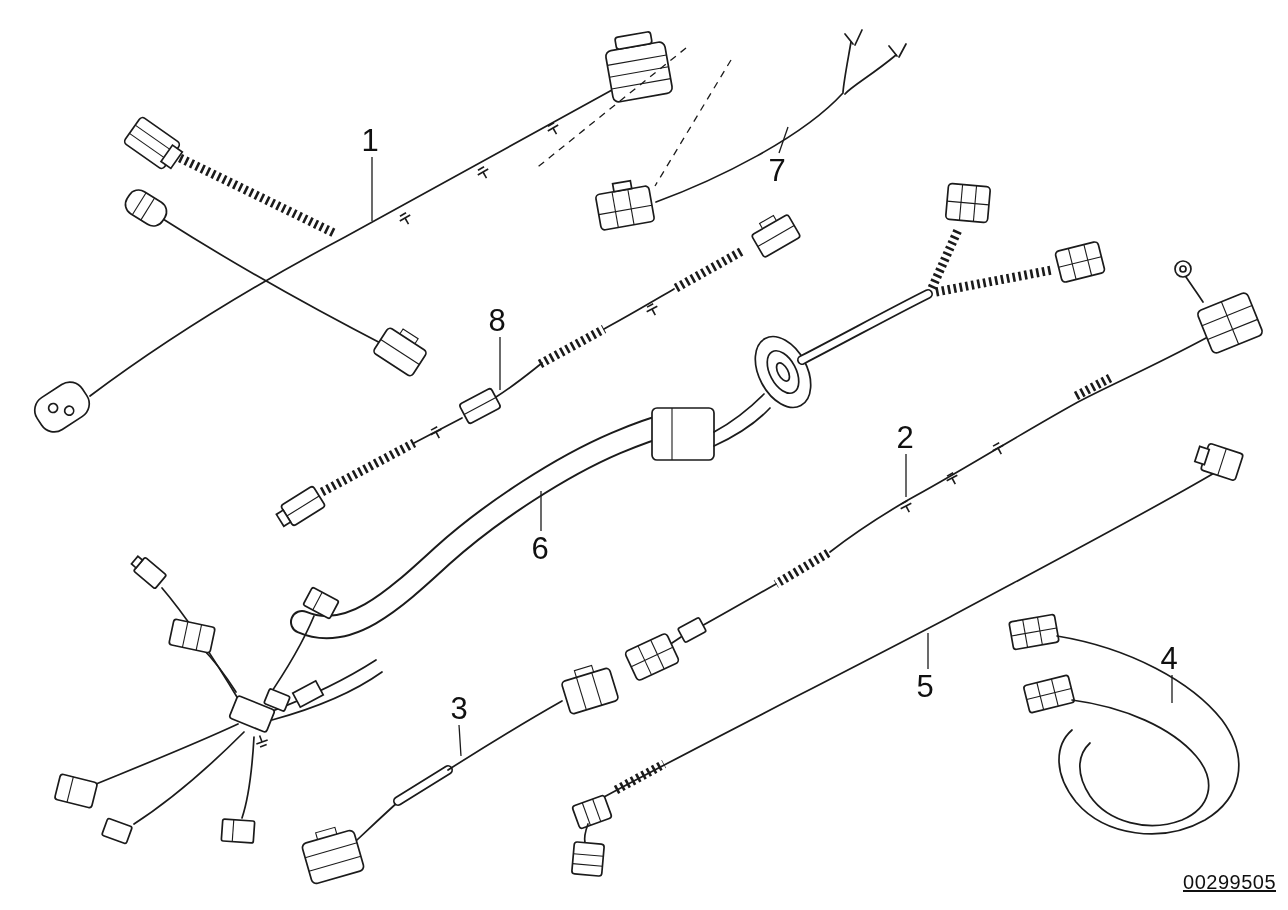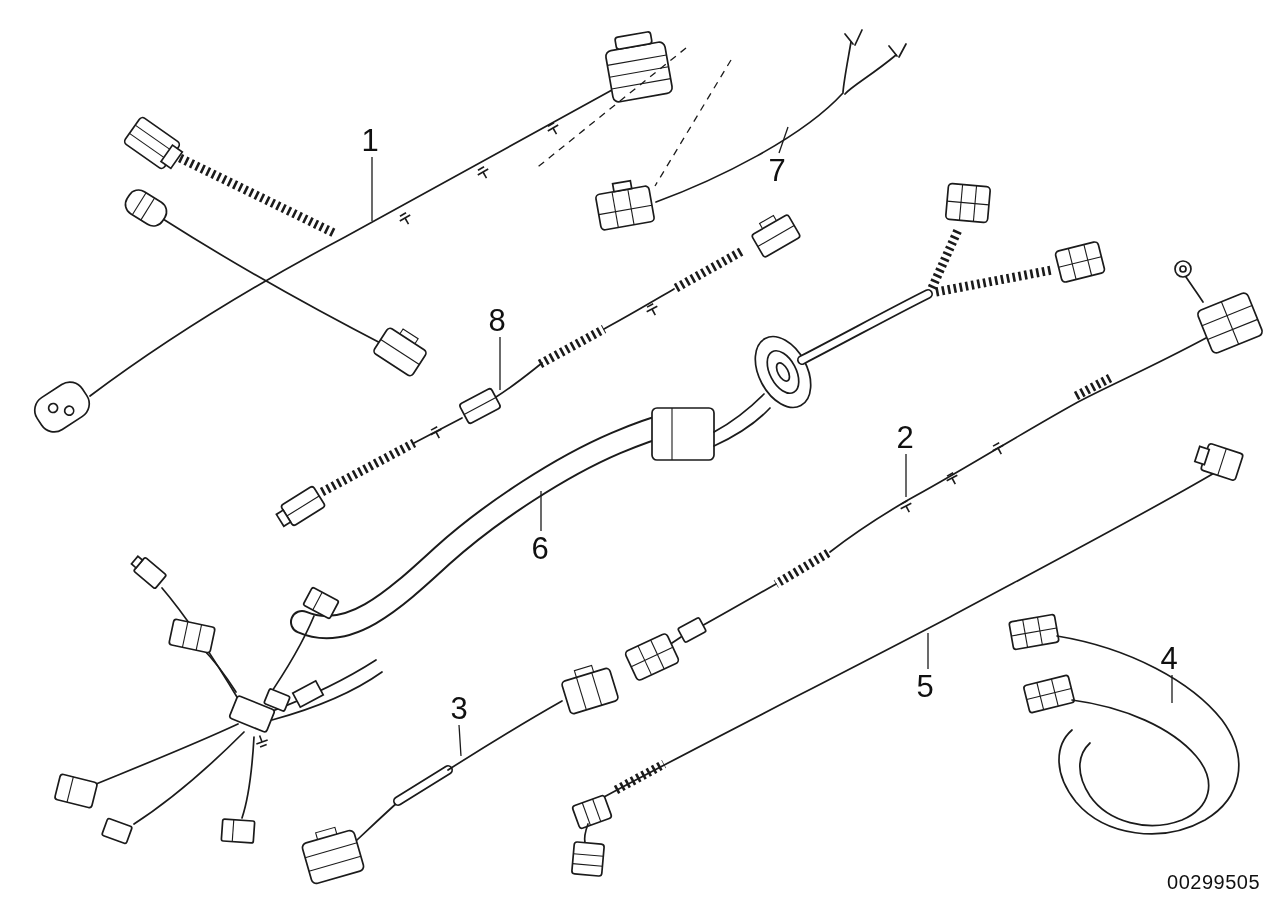--- a/index.html
+++ b/index.html
@@ -27,24 +27,25 @@
   .callout{
     position:absolute;
     transform:translate(-50%,-50%);
     font-size:31px;
     line-height:1;
     color:#101010;
     user-select:none;
   }
   .image-number{
     position:absolute;
-    right:28px;bottom:16px;
+    right:12px;bottom:16px;
     font-size:20px;
     letter-spacing:0.5px;
     color:#101010;
+    text-decoration:underline;
   }
   #callout-layer{position:absolute;left:0;top:0;width:100%;height:100%;}
 </style>
 </head>
 <body>
 
 <div class="stage">
 
   <svg width="1288" height="910" viewBox="0 0 1288 910">
 

